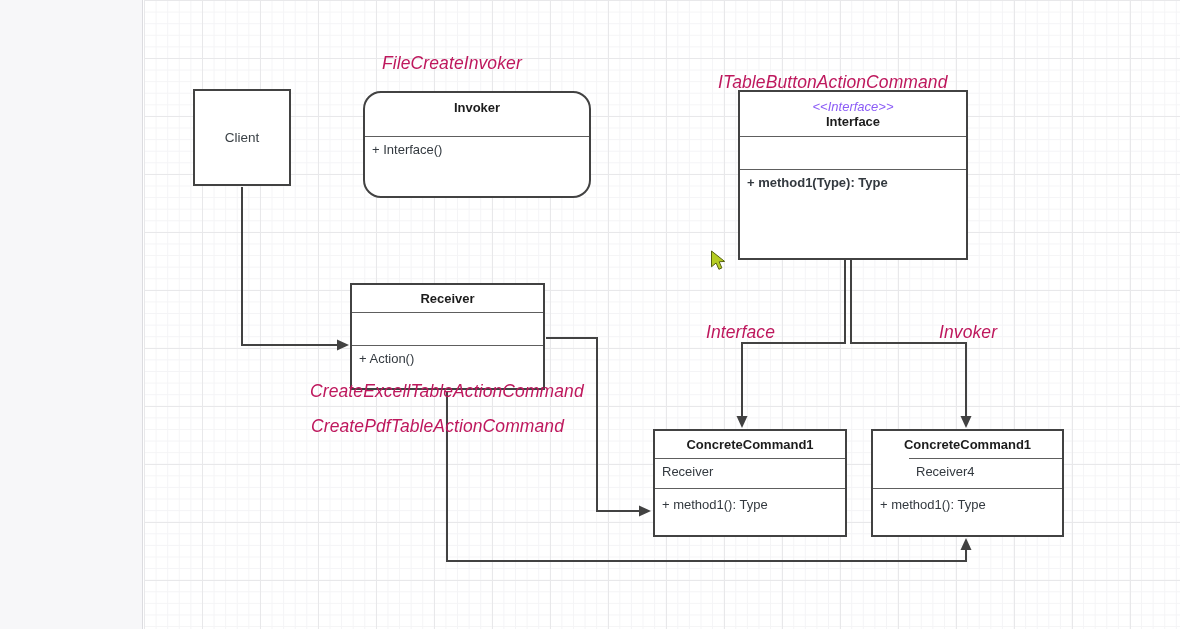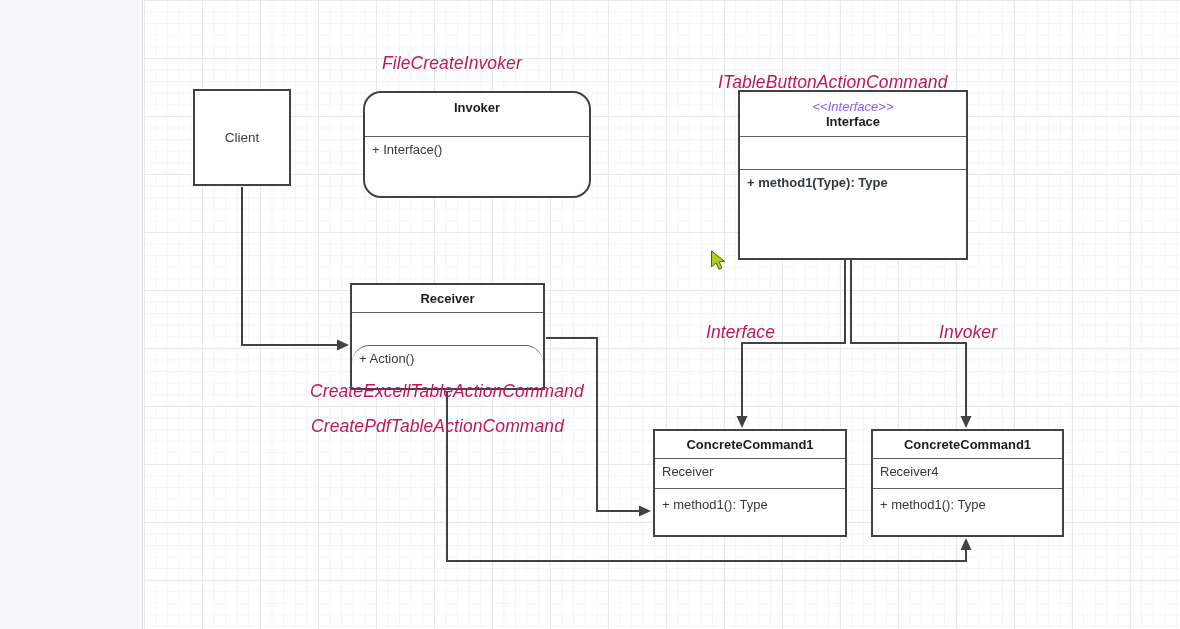--- a/index.html
+++ b/index.html
@@ -107,42 +107,42 @@
   <div class="uml-methods" style="flex:1;font-weight:bold;">
     <div class="uml-member">+ method1(Type): Type</div>
   </div>
 </div>
 
 <div class="uml-box" style="left:350px; top:283px; width:195px; height:107px;">
   <div class="uml-title-compartment" style="height:27px;">
     <div class="uml-title">Receiver</div>
   </div>
   <div class="uml-fields" style="height:33px;"></div>
-  <div class="uml-methods" style="flex:1;border-radius:18px;">
+  <div class="uml-methods" style="flex:1;">
     <div class="uml-member">+ Action()</div>
   </div>
 </div>
 
 <div class="uml-box" style="left:653px; top:429px; width:194px; height:108px;">
   <div class="uml-title-compartment" style="height:27px;">
     <div class="uml-title">ConcreteCommand1</div>
   </div>
   <div class="uml-fields" style="height:30px;">
     <div class="uml-member">Receiver</div>
   </div>
   <div class="uml-methods" style="flex:1; padding-top:8px;">
     <div class="uml-member">+ method1(): Type</div>
   </div>
 </div>
 
 <div class="uml-box" style="left:871px; top:429px; width:193px; height:108px;">
   <div class="uml-title-compartment" style="height:27px;">
     <div class="uml-title">ConcreteCommand1</div>
   </div>
-  <div class="uml-fields" style="height:30px;">
+  <div class="uml-fields" style="height:30px;margin-left:36px;">
     <div class="uml-member">Receiver4</div>
   </div>
   <div class="uml-methods" style="flex:1; padding-top:8px;">
     <div class="uml-member">+ method1(): Type</div>
   </div>
 </div>
 
 <div class="free-label" style="left:382px; top:53px;">FileCreateInvoker</div>
 <div class="free-label" style="left:718px; top:72px;">ITableButtonActionCommand</div>
 <div class="free-label" style="left:706px; top:322px;">Interface</div>

